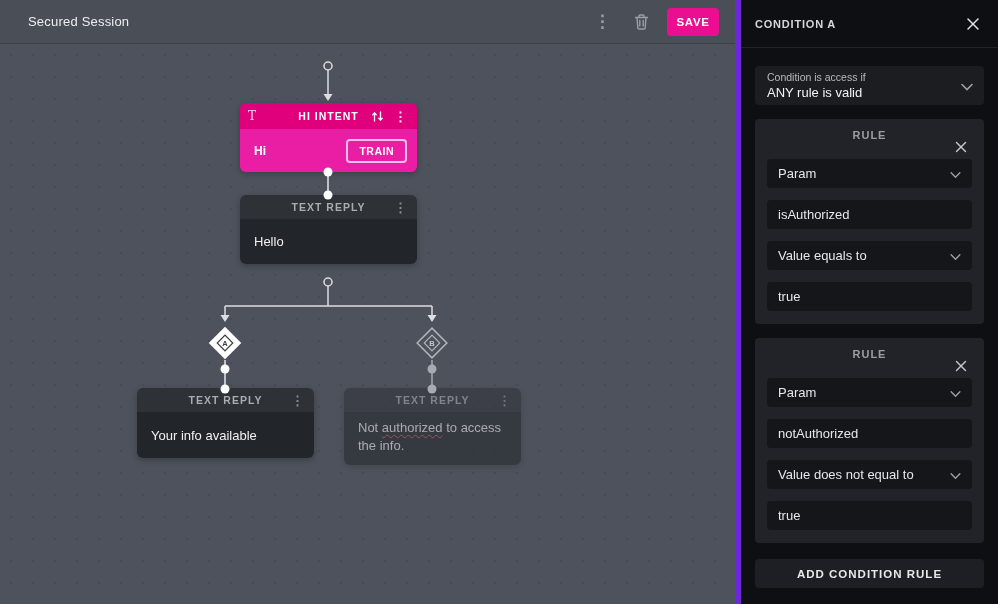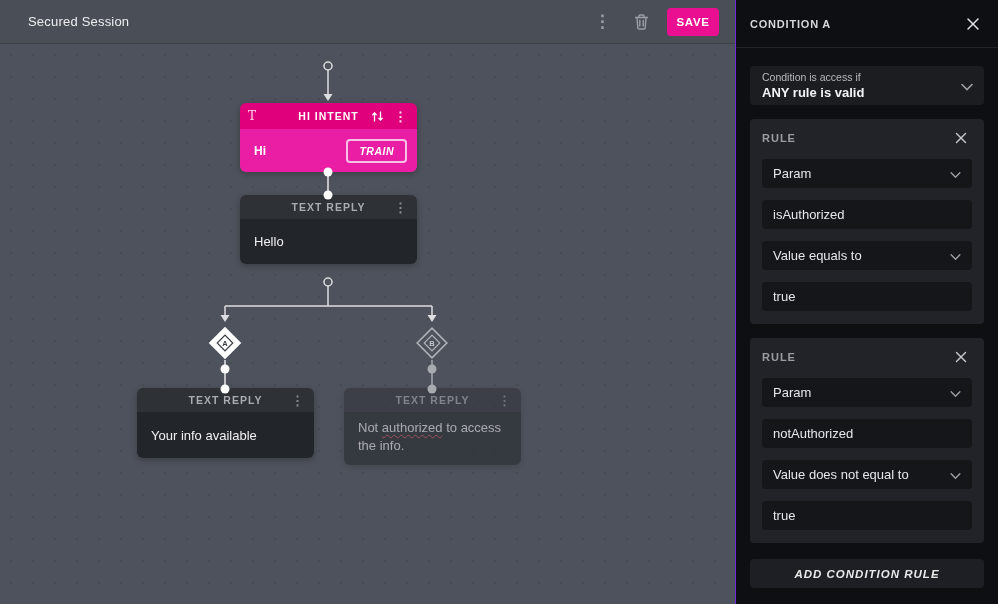--- a/index.html
+++ b/index.html
@@ -57,21 +57,21 @@
   .intent-node .node-kebab { color:#ffd7ee; }
   .intent-body {
     height:43px; background:#e91ea4; display:flex; align-items:center; padding:0 10px 0 14px;
   }
   .intent-letter { font-family:"DejaVu Serif", serif; font-size:12px; color:#ffd7ee; z-index:2; }
   .intent-value { color:#fff; font-size:12px; font-weight:600; }
   .train-btn {
     margin-left:auto; background:transparent; color:#fff; font-family:inherit;
     border:2px solid rgba(255,255,255,.72); border-radius:4px;
     font-size:10.5px; font-weight:700; letter-spacing:.5px;
-    padding:4px 11px; cursor:pointer;font-style:italic;
+    padding:4px 11px; cursor:pointer;
   }
 
   
   .reply-node .node-header { background:#2e3136; height:24px; }
   .reply-node .type-label { color:#a9acb2; }
   .reply-node .node-kebab { color:#8a8d93; }
   .reply-body {
     background:#22252a; color:#f0f1f3; font-size:13px;
     padding:0 14px; display:flex; align-items:center;
   }
@@ -86,61 +86,61 @@
     text-decoration-color:#e05252; text-decoration-thickness:1px;
     text-underline-offset:2px;
   }
 
   .connector-layer { position:absolute; left:0; top:0; width:735px; height:560px; pointer-events:none; z-index:5; }
   .connector-layer .clickable { pointer-events:auto; cursor:pointer; }
 
   
   .panel {
     position:absolute; left:735px; top:0; width:263px; height:604px;
-    background:#0e0f12; border-left:1px solid #6d28d9;
+    background:#0e0f12; border-left:6px solid #6d28d9;
     display:flex; flex-direction:column;
   }
   .panel-header {
     height:48px; flex:0 0 48px; display:flex; align-items:center;
     padding:0 14px; border-bottom:1px solid #232429;
   }
   .panel-title { font-size:11px; font-weight:700; letter-spacing:.8px; color:#d6d7d9; }
   .panel-close { margin-left:auto; }
   .x-btn { display:flex; align-items:center; justify-content:center; width:22px; height:22px; cursor:pointer; }
 
   .panel-body { padding:18px 14px 0; }
 
   .match-select {
     position:relative; background:#1b1d21; border-radius:4px; height:39px;
     padding:6px 30px 6px 12px; display:flex; flex-direction:column; justify-content:center;
     cursor:pointer;
   }
   .match-select .small-label { font-size:10.5px; color:#b7b9be; margin-bottom:2px; }
-  .match-select .value { font-size:13px; font-weight:700; color:#f2f3f5; }
+  .match-select .value { font-size:13px; font-weight:400; color:#f2f3f5; }
   .chev { position:absolute; right:11px; top:50%; transform:translateY(-50%); }
 
   .rule-card { background:#212329; border-radius:4px; margin-top:14px; padding:0 12px 13px; }
-  .rule-head { display:flex; align-items:center; padding:10px 0 0; height:28px; }
+  .rule-head { display:flex; align-items:center; padding:10px 0 0; height:28px;flex-direction:column; }
   .rule-title { font-size:11px; font-weight:600; letter-spacing:1px; color:#9a9da2; }
   .rule-close { margin-left:auto; }
 
   .field {
     position:relative; margin-top:12px; height:29px; background:#15161a;
     border-radius:4px; display:flex; align-items:center; padding:0 11px;
     font-size:13px; color:#e6e7e9; cursor:pointer;
   }
   .field input {
     background:transparent; border:none; outline:none; color:#e6e7e9;
     font-family:inherit; font-size:13px; width:100%;
   }
 
   .add-rule-btn {
     margin-top:16px; height:29px; width:100%; background:#1d1f24; border:none;
     border-radius:4px; color:#e8e9eb; font-family:inherit; font-size:11.5px;
-    font-weight:600; letter-spacing:1px; cursor:pointer;font-style:italic;
+    font-weight:600; letter-spacing:1px; cursor:pointer;
   }
 </style>
 </head>
 <body>
 
 <div class="app">
 
   <div class="topbar">
     <span class="topbar-title">Secured Session</span>
     <div class="topbar-actions">

